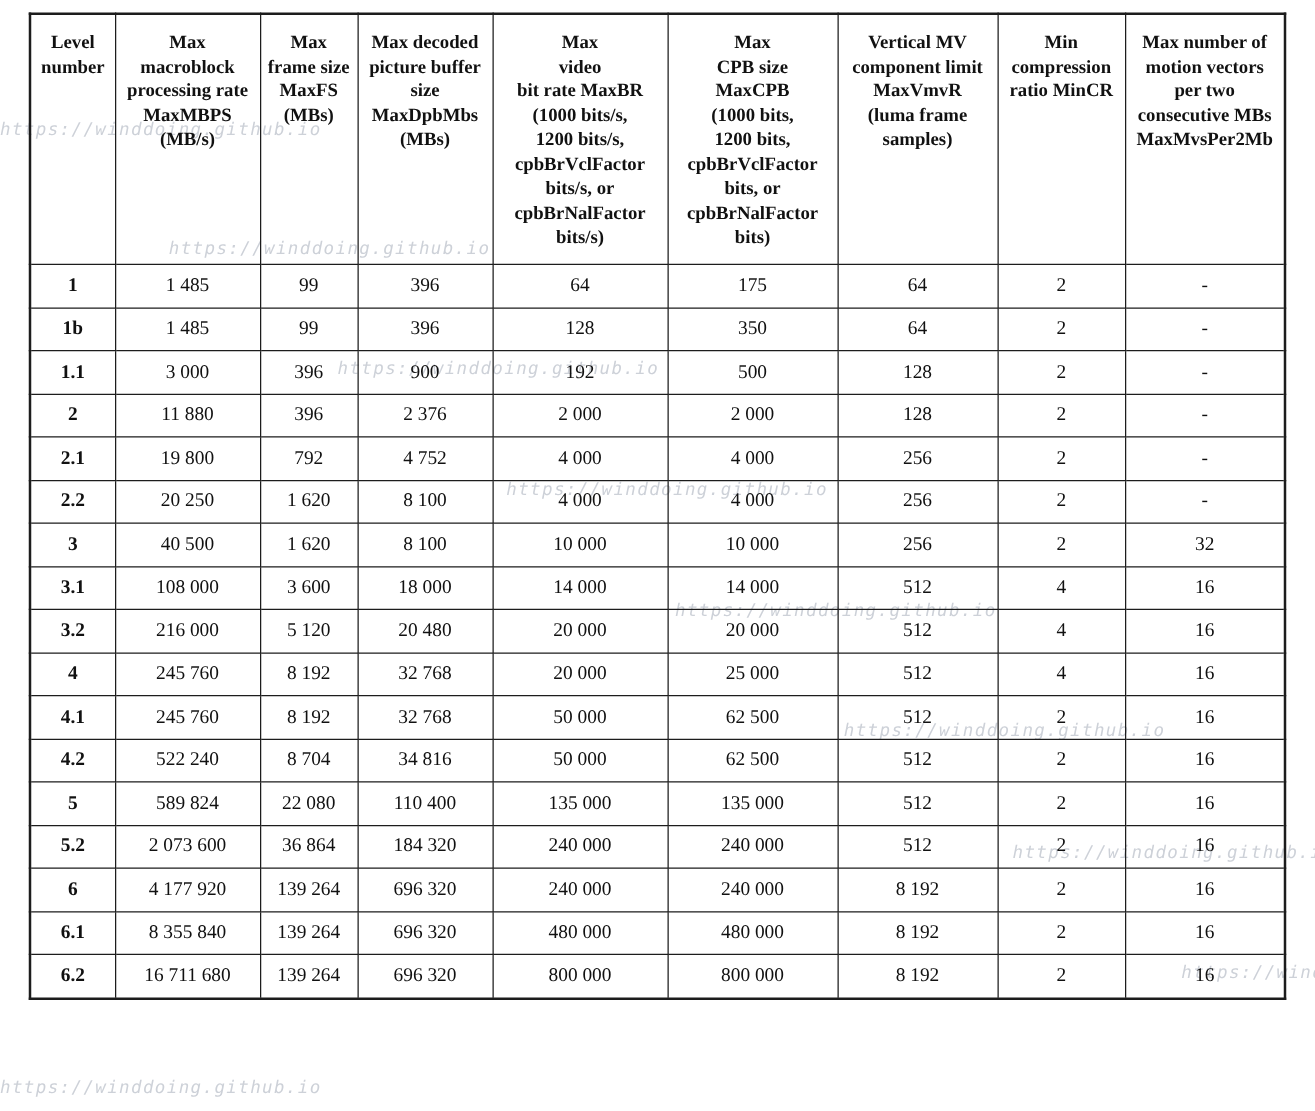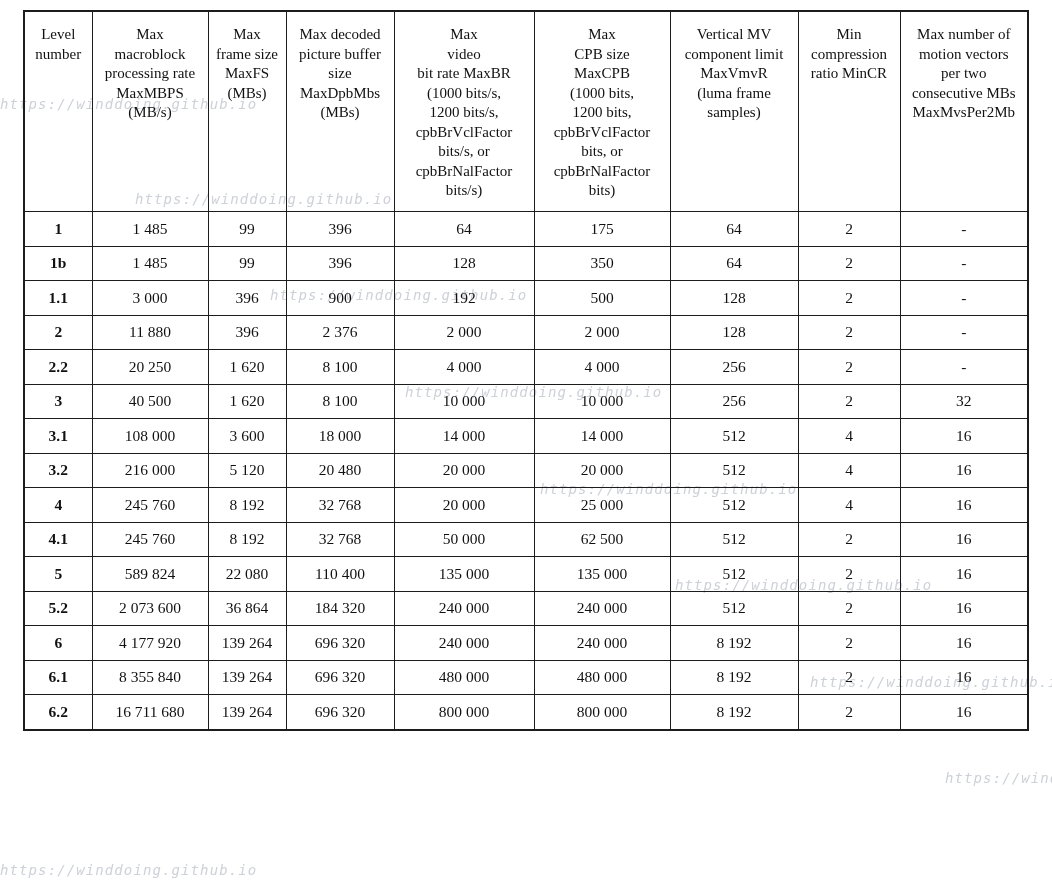--- a/index.html
+++ b/index.html
@@ -37,21 +37,21 @@
     text-align: center;
     color: #111111;
     padding: 0;
     overflow: hidden;
   }
   table.levels th {
     height: 186px;
     vertical-align: top;
     padding-top: 13px;
     font-size: 15px;
-    font-weight: normal;
+    font-weight: bold;
     line-height: 19.5px;
     white-space: pre-line;
   }
   table.levels td {
     height: 33.5px;
     font-size: 15.5px;
     vertical-align: middle;
   }
   table.levels td.level {
     font-weight: bold;
@@ -174,20 +174,31 @@
           <td>11 880</td>
           <td>396</td>
           <td>2 376</td>
           <td>2 000</td>
           <td>2 000</td>
           <td>128</td>
           <td>2</td>
           <td>-</td>
         </tr>
         <tr>
+          <td class="level">2.1</td>
+          <td>19 800</td>
+          <td>792</td>
+          <td>4 752</td>
+          <td>4 000</td>
+          <td>4 000</td>
+          <td>256</td>
+          <td>2</td>
+          <td>-</td>
+        </tr>
+        <tr>
           <td class="level">2.2</td>
           <td>20 250</td>
           <td>1 620</td>
           <td>8 100</td>
           <td>4 000</td>
           <td>4 000</td>
           <td>256</td>
           <td>2</td>
           <td>-</td>
         </tr>
@@ -240,20 +251,31 @@
           <td>245 760</td>
           <td>8 192</td>
           <td>32 768</td>
           <td>50 000</td>
           <td>62 500</td>
           <td>512</td>
           <td>2</td>
           <td>16</td>
         </tr>
         <tr>
+          <td class="level">4.2</td>
+          <td>522 240</td>
+          <td>8 704</td>
+          <td>34 816</td>
+          <td>50 000</td>
+          <td>62 500</td>
+          <td>512</td>
+          <td>2</td>
+          <td>16</td>
+        </tr>
+        <tr>
           <td class="level">5</td>
           <td>589 824</td>
           <td>22 080</td>
           <td>110 400</td>
           <td>135 000</td>
           <td>135 000</td>
           <td>512</td>
           <td>2</td>
           <td>16</td>
         </tr>

